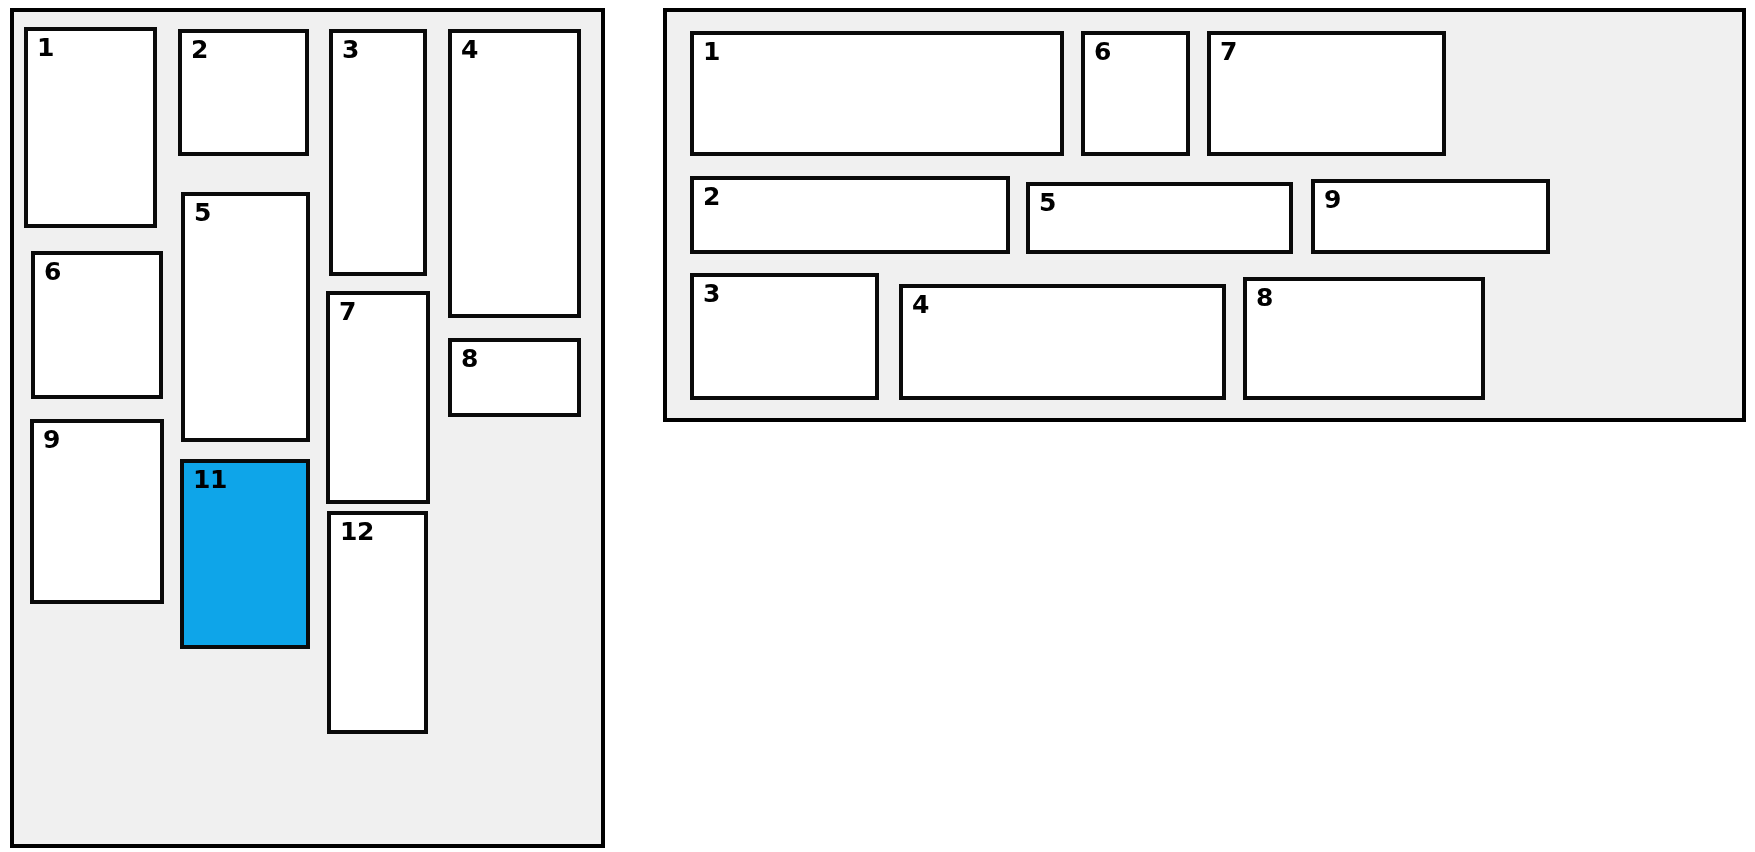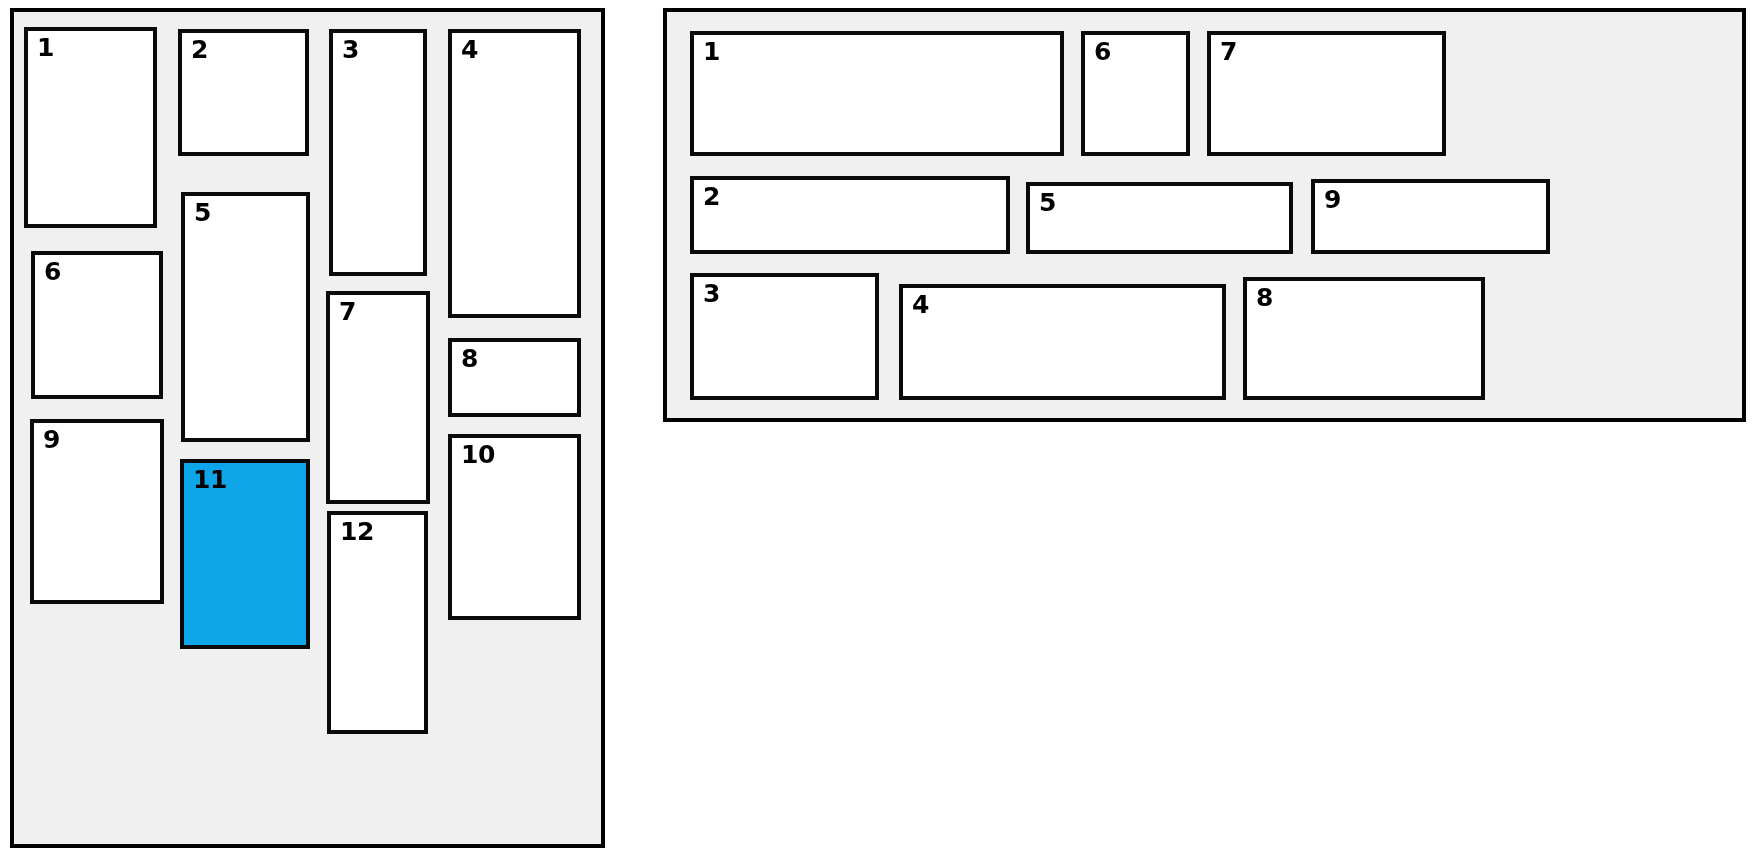--- a/index.html
+++ b/index.html
@@ -71,23 +71,20 @@
       </div>
       <div class="region" style="left: 312px; top: 279px; width: 104px; height: 213px; background: rgb(255, 255, 255);">
         <span class="region-label">7</span>
       </div>
       <div class="region" style="left: 434px; top: 326px; width: 133px; height: 79px; background: rgb(255, 255, 255);">
         <span class="region-label">8</span>
       </div>
       <div class="region" style="left: 16px; top: 407px; width: 134px; height: 185px; background: rgb(255, 255, 255);">
         <span class="region-label">9</span>
       </div>
-      <div class="region" style="left: 434px; top: 422px; width: 133px; height: 186px; background: rgb(255, 255, 255);">
-        <span class="region-label">10</span>
-      </div>
       <div class="region" style="left: 166px; top: 447px; width: 130px; height: 190px; background: #0ea5e9;">
         <span class="region-label">11</span>
       </div>
       <div class="region" style="left: 313px; top: 499px; width: 101px; height: 223px; background: rgb(255, 255, 255);">
         <span class="region-label">12</span>
       </div>
     </div>
     <div class="panel" style="left: 663px; top: 8px; width: 1083px; height: 414px; background: rgb(240, 240, 240); border-color: rgb(0, 0, 0);">
       <div class="region" style="left: 23px; top: 19px; width: 374px; height: 125px; background: rgb(255, 255, 255);">
         <span class="region-label">1</span>

